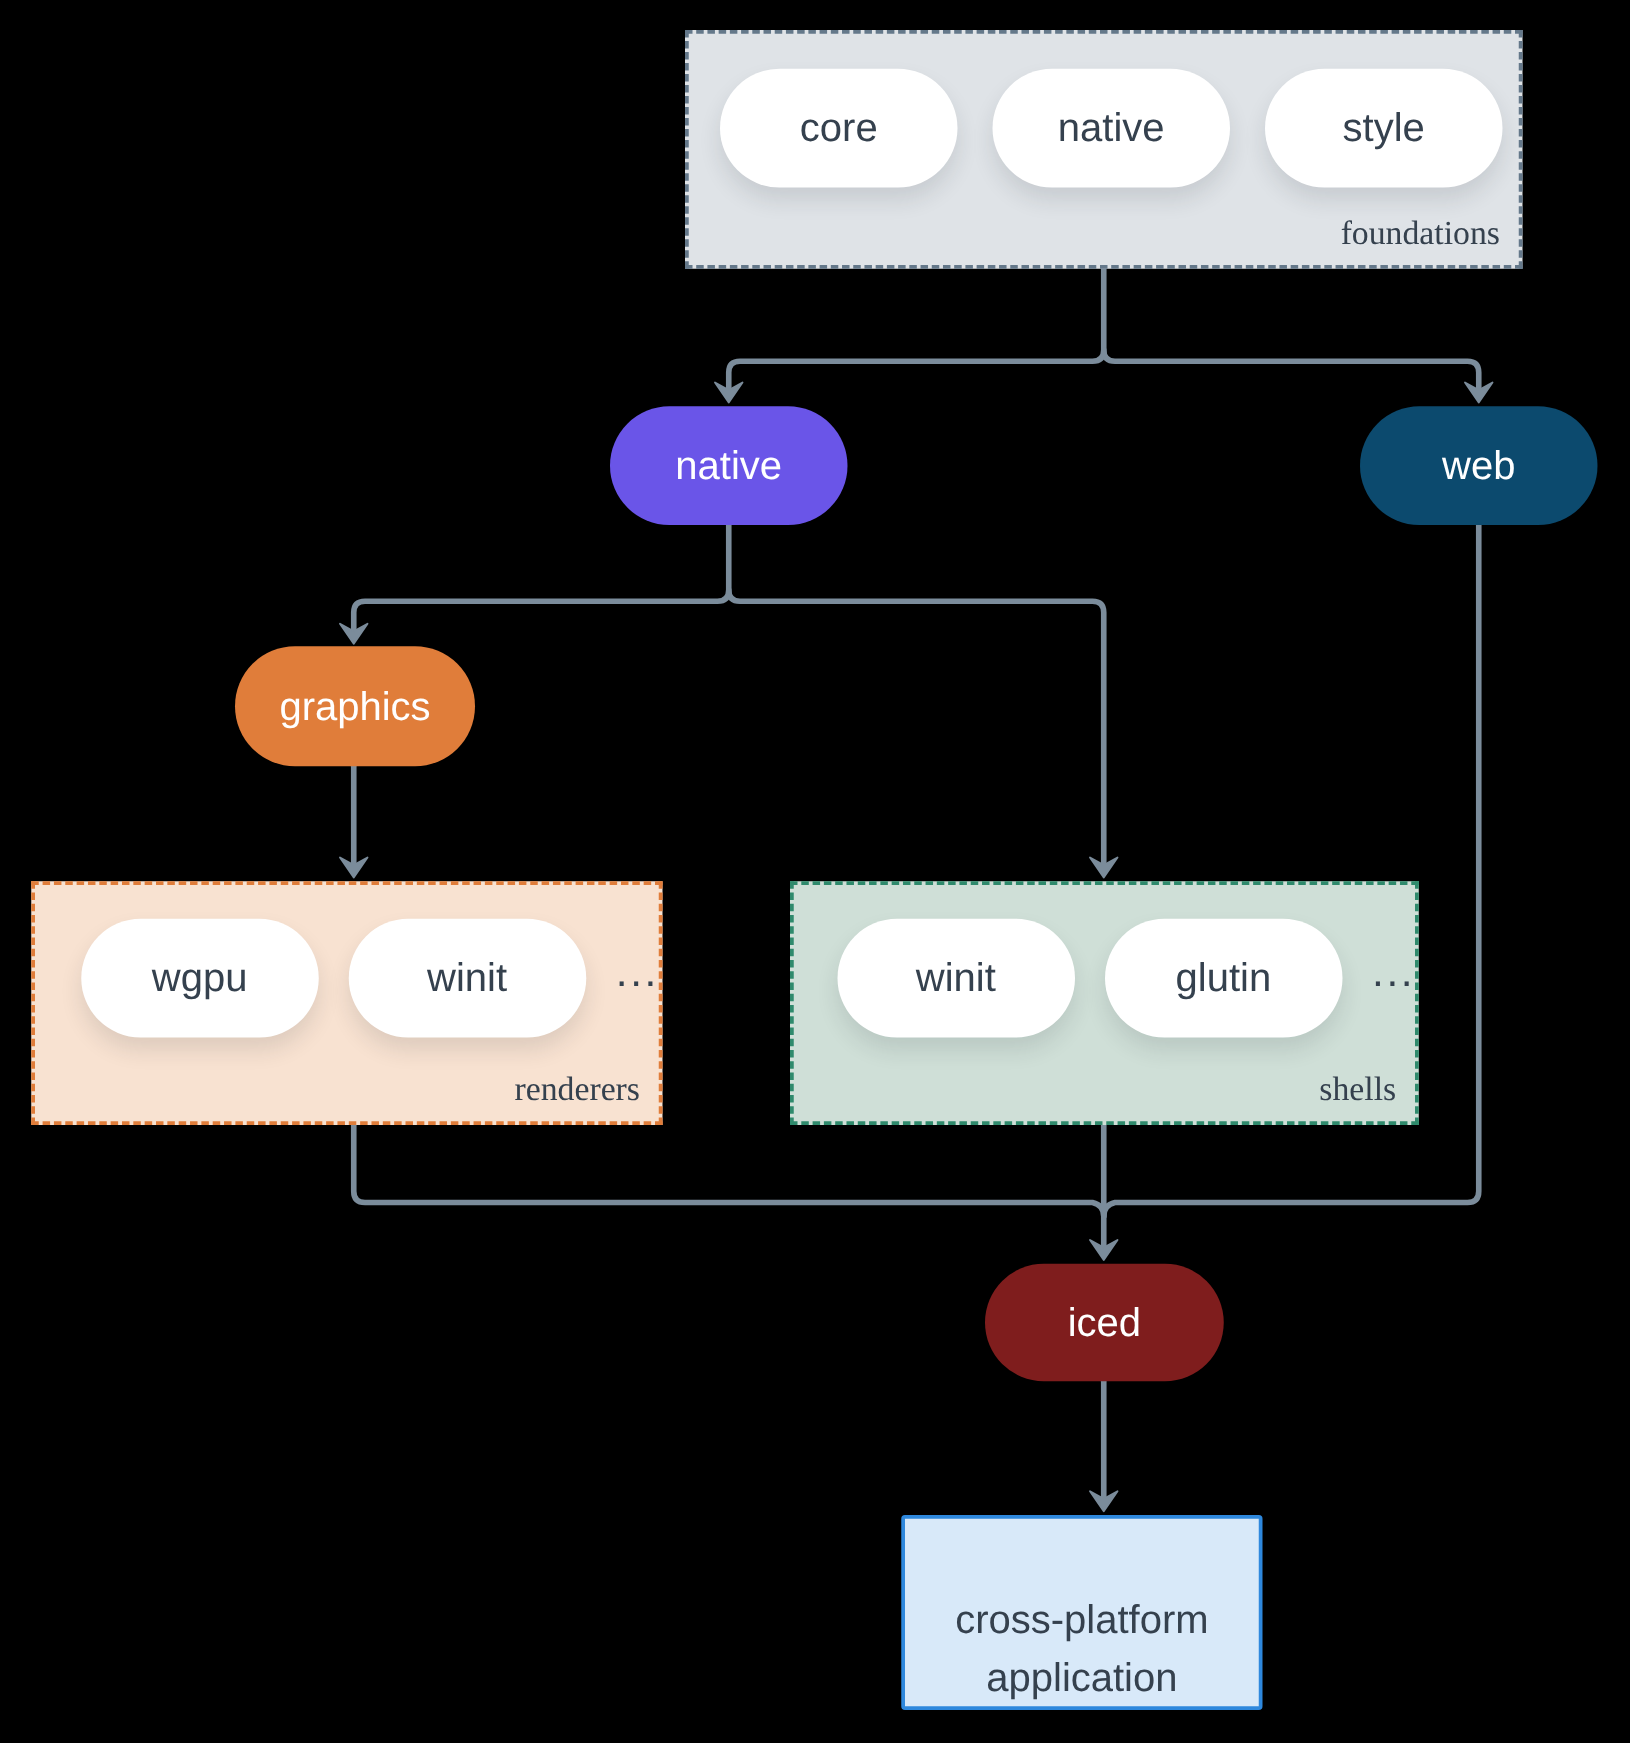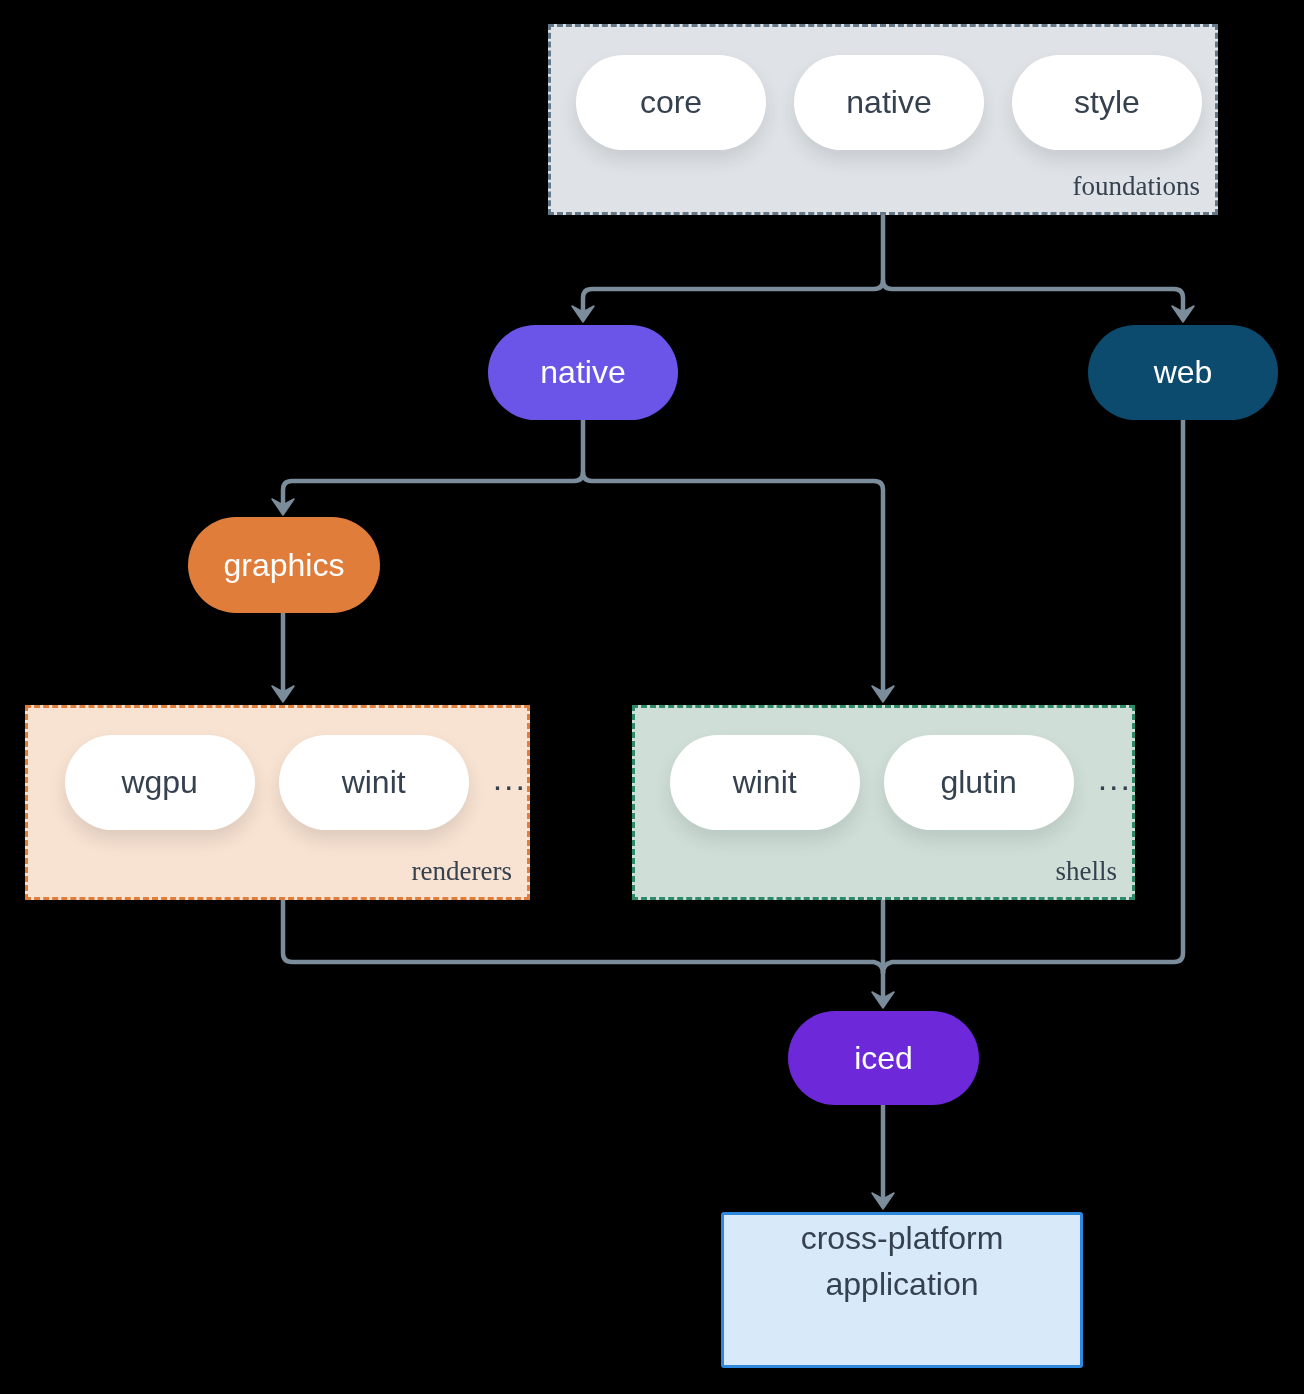--- a/index.html
+++ b/index.html
@@ -27,25 +27,25 @@
   #foundations{left:548px;top:24px;width:670px;height:191px;background:#dfe3e7;border-color:#64788a;}
   #foundations .pills{justify-content:center;gap:28px;margin-top:28px;}
 
   #renderers{left:25px;top:705px;width:505px;height:195px;background:#f8e2d1;border-color:#e07d3a;}
   #shells{left:632px;top:705px;width:503px;height:195px;background:#cfdfd7;border-color:#2f8a6c;}
   #renderers .pills,#shells .pills{justify-content:flex-end;gap:24px;margin-top:27px;padding-left:22px;}
 
   #native{left:488px;top:325px;width:190px;height:95px;background:#6a55e8;}
   #web{left:1088px;top:325px;width:190px;height:95px;background:#0c4a6e;}
   #graphics{left:188px;top:517px;width:192px;height:96px;background:#e07d3a;}
-  #iced{left:788px;top:1011px;width:191px;height:94px;background:#6d28d9;}
+  #iced{left:788px;top:1011px;width:191px;height:94px;background:#7f1d1d;}
 
-  .app{position:absolute;left:721px;top:1212px;width:362px;height:156px;box-sizing:border-box;
+  .app{position:absolute;left:721px;top:1212px;width:289px;height:156px;box-sizing:border-box;
        background:#d8e9f9;border:3px solid #2e88dd;border-radius:3px;
-       display:flex;align-items:flex-start;justify-content:center;text-align:center;
+       display:flex;align-items:flex-end;justify-content:center;text-align:center;
        font-size:32px;line-height:1.45;color:#35414e;}
   .app-inner{width:240px;}
 </style>
 </head>
 <body>
 
 <div class="canvas">
 
   <svg class="connectors" viewBox="0 0 1304 1394" xmlns="http://www.w3.org/2000/svg">
 

